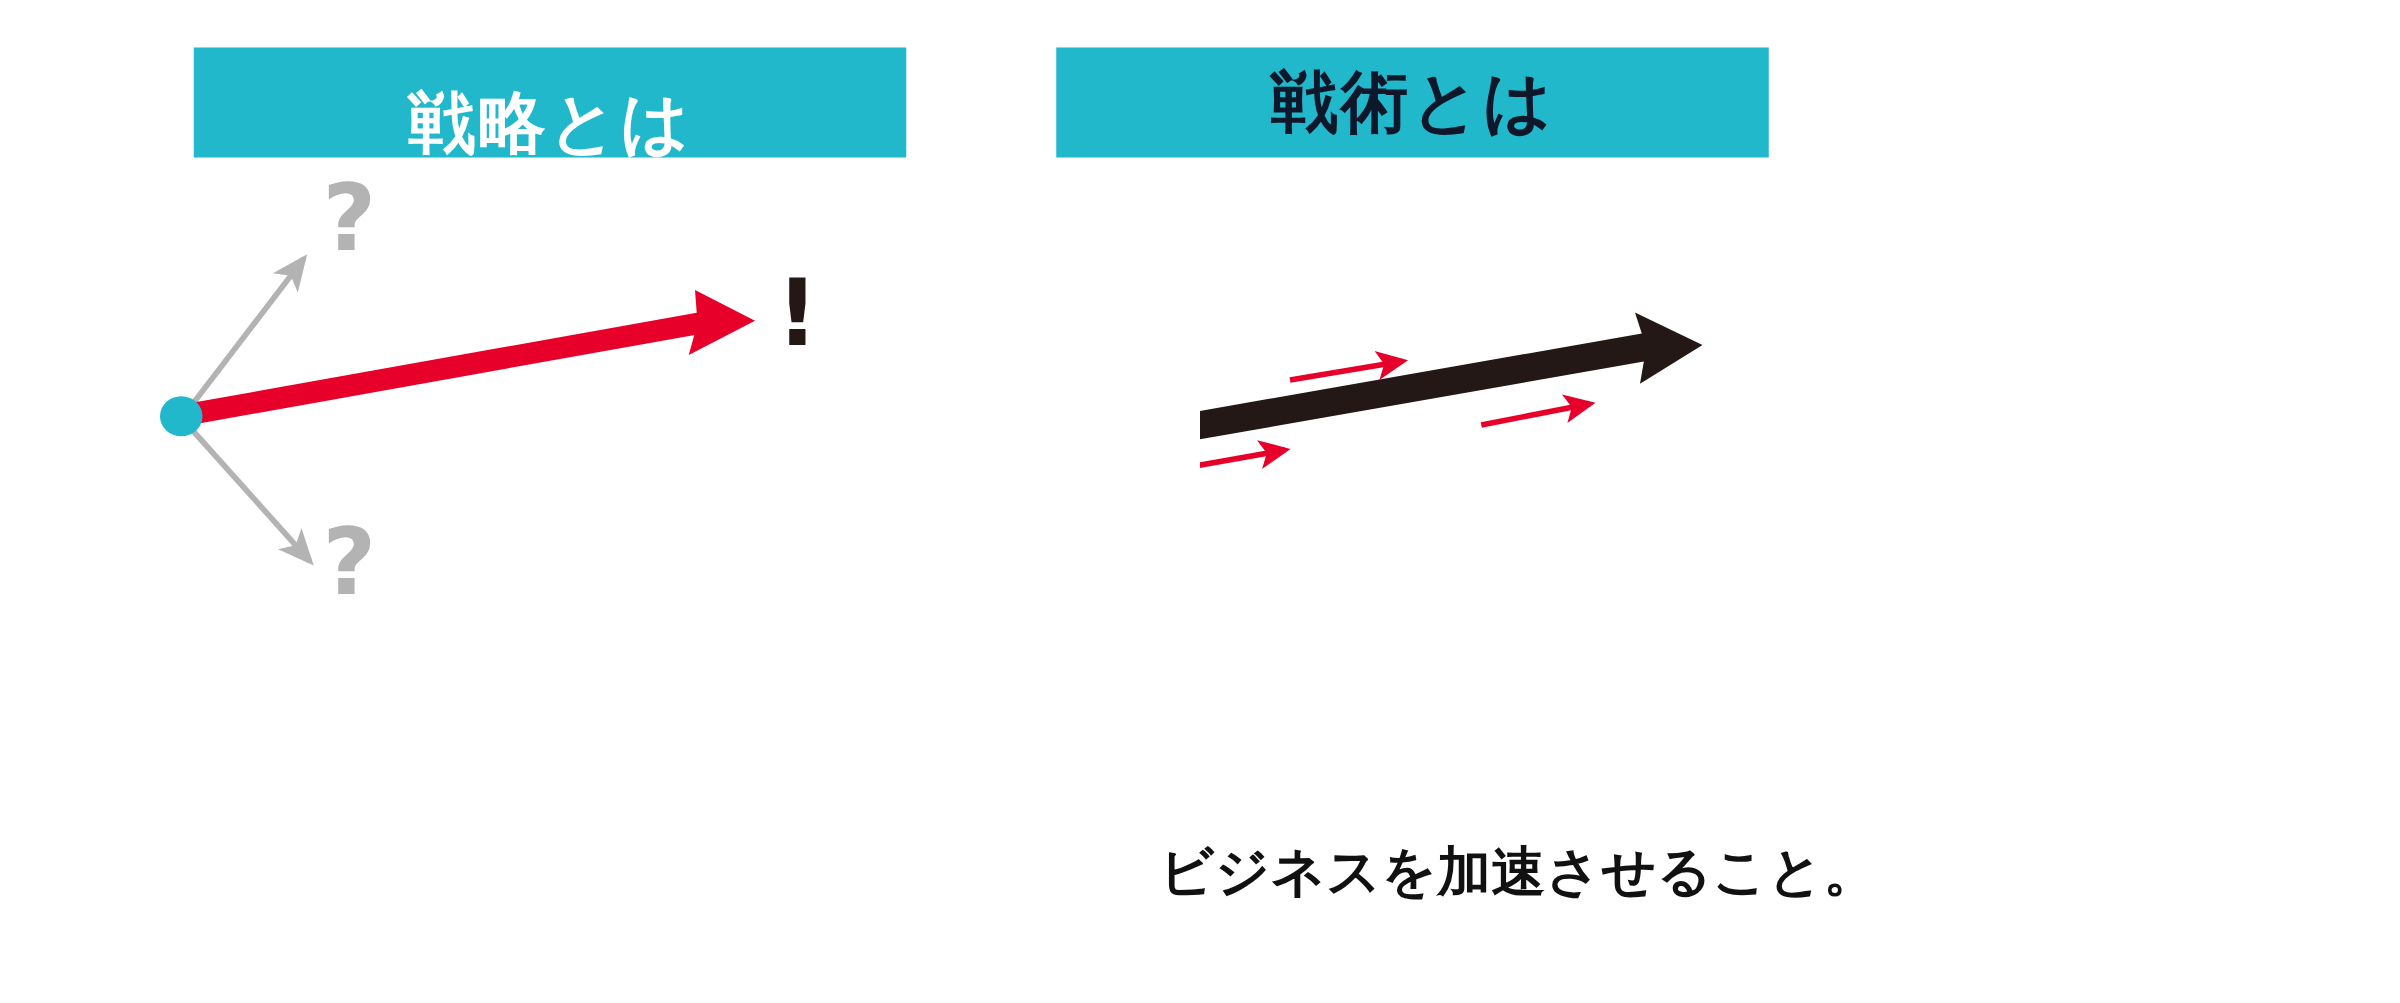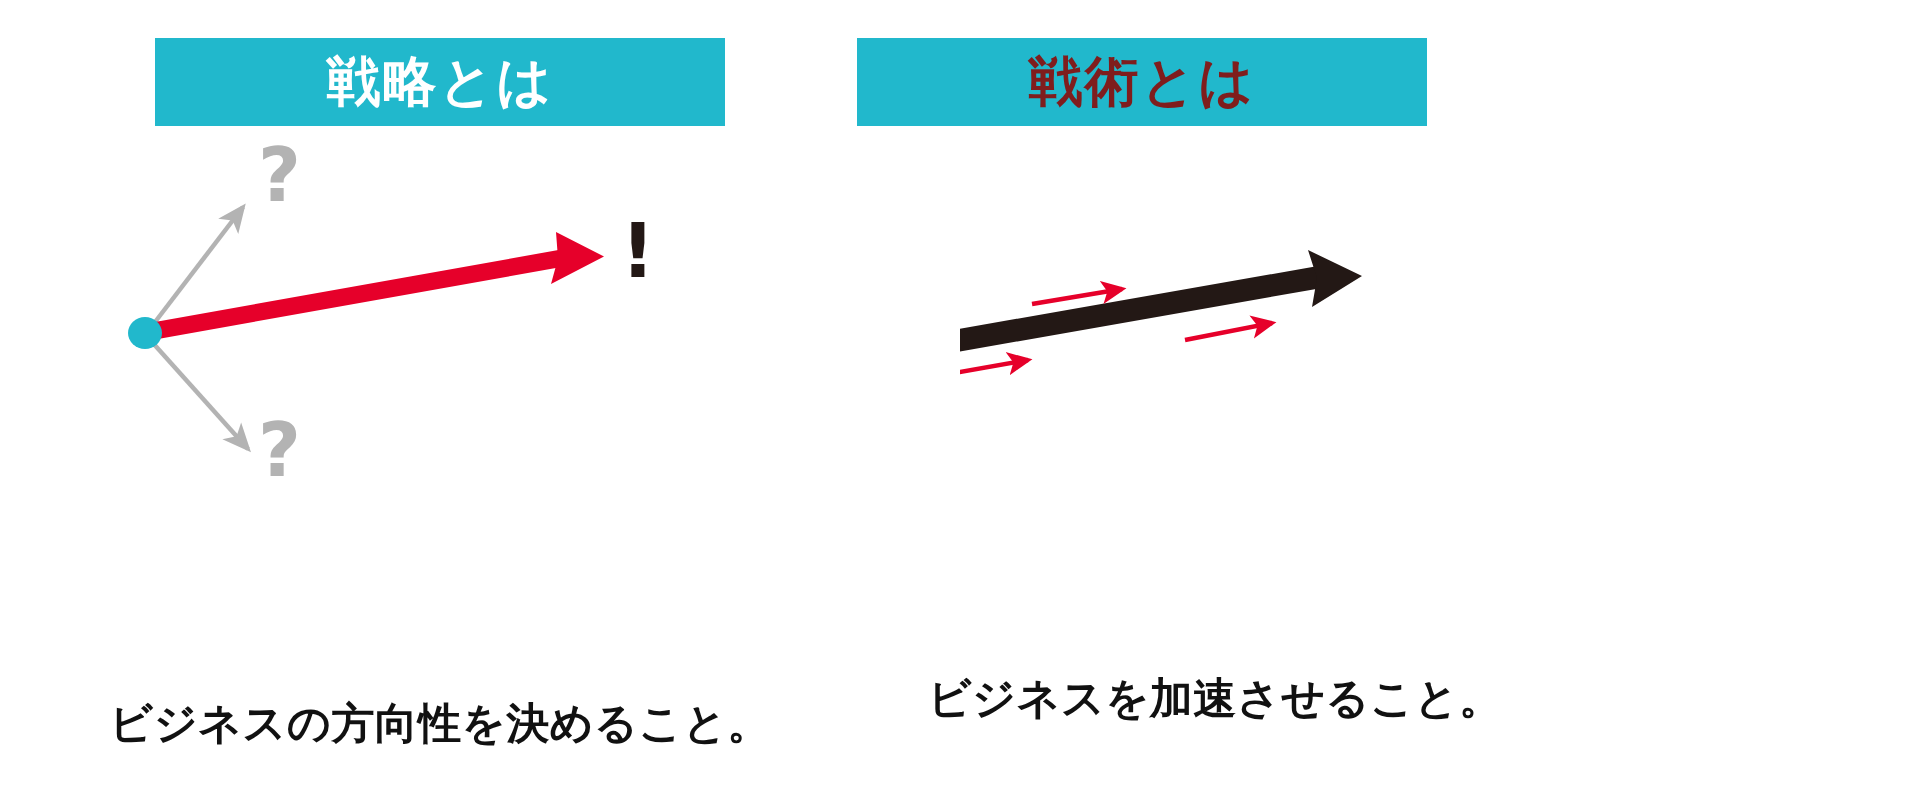--- a/index.html
+++ b/index.html
@@ -22,20 +22,21 @@
     display:flex;align-items:center;justify-content:center;
     color:#ffffff;
     font-weight:700;
     letter-spacing:.04em;
     line-height:1;
     -webkit-font-smoothing:antialiased;
   }
   .banner-left{
     left:155px;top:38px;width:570px;height:88px;
     font-size:54px;
+    align-items:flex-end;
   }
   .banner-right{
     left:845px;top:38px;width:570px;height:88px;
     font-size:54px;
   }
 
   .figure{position:absolute;left:0;top:0;}
 
   .caption{
     position:absolute;
@@ -86,28 +87,25 @@
 
       <ellipse cx="145" cy="333" rx="17" ry="16" fill="#21B8CC"></ellipse>
     </svg>
 
     <div style="position:absolute;left:258px;top:138px;font-size:74px;font-weight:700;color:#B3B3B3;line-height:1;">?</div>
 
     <div style="position:absolute;left:258px;top:413px;font-size:74px;font-weight:700;color:#B3B3B3;line-height:1;">?</div>
 
     <div style="position:absolute;left:621px;top:214px;font-size:74px;font-weight:700;color:#231815;line-height:1;">!</div>
 
-    <div class="caption caption-left" style="color: rgb(17, 17, 17);">
-      <span class="cap-line">ビジネスの方向性を決めること。</span>
-    </div>
   </section>
 
   <section class="panel panel-right">
 
-    <div class="banner banner-right" style="left: -115px; background: rgb(33, 184, 204); color: #7f1d1d; margin-left: 12px;">
+    <div class="banner banner-right" style="left: -115px; background: rgb(33, 184, 204); color: #0f172a;">
       <span>戦術とは</span>
     </div>
 
     <svg class="figure" width="960" height="802" viewBox="960 0 960 802" style="left:0;" xmlns="http://www.w3.org/2000/svg">
       <defs>
         <marker id="red-head" markerWidth="6" markerHeight="6" refX="4.6" refY="2.8" orient="auto" markerUnits="strokeWidth">
           <path d="M0,0.2 L5.6,2.8 L0,5.4 L1.3,2.8 Z" fill="#E6002A"></path>
         </marker>
       </defs>
 

